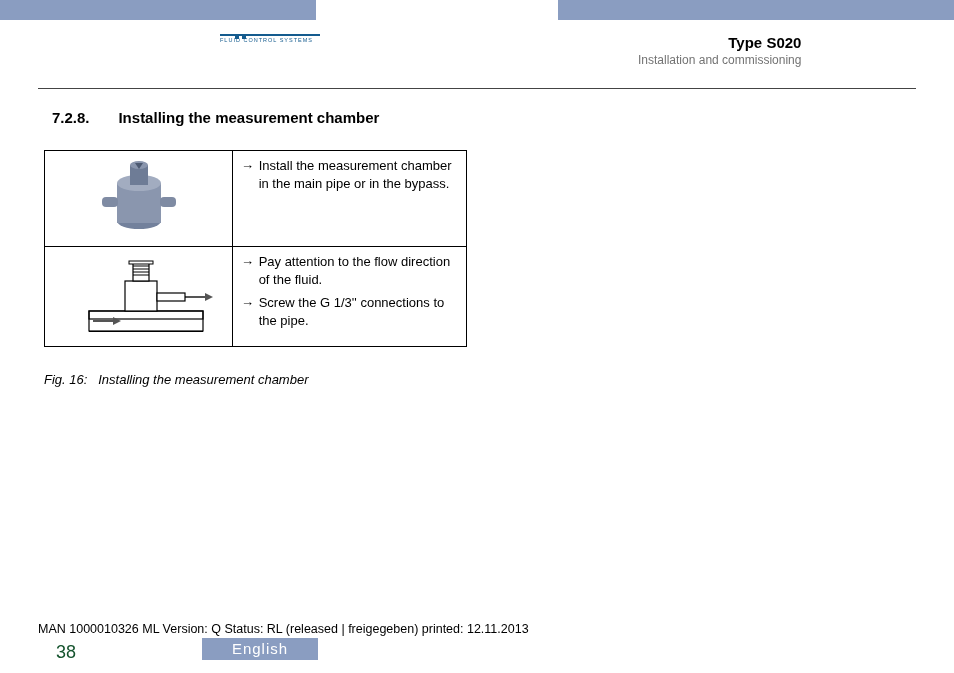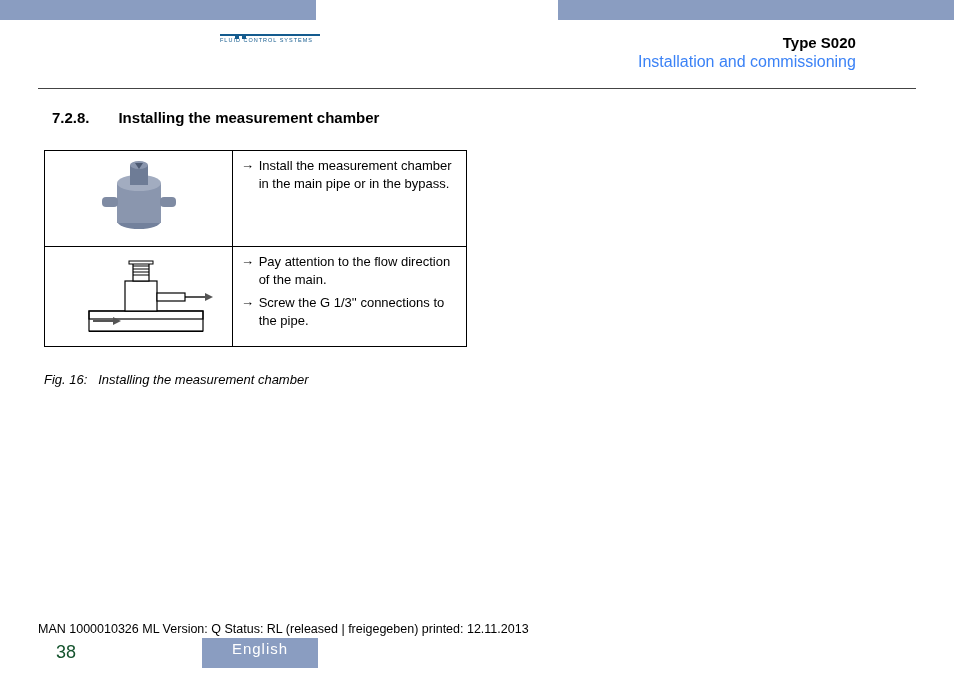--- a/index.html
+++ b/index.html
@@ -20,40 +20,40 @@
 
   .logo-block { position: absolute; left: 220px; top: 32px; width: 120px; }
   .logo-text { color: #145b8e; font-weight: bold; font-size: 27px; letter-spacing: -1px; font-family: Arial, sans-serif; line-height: 1; }
   .umlaut { position: absolute; left: 15px; top: 3px; display: flex; gap: 3px; }
   .umlaut div { width: 4px; height: 4px; background: #145b8e; }
   .logo-line { height: 2px; background: #145b8e; margin-top: 2px; width: 100px; }
   .logo-sub { font-size: 5.5px; color: #145b8e; letter-spacing: 1px; margin-top: 1px; }
 
   .doc-title { position: absolute; left: 638px; top: 34px; }
   .doc-title .t1 { font-size: 15px; font-weight: bold; color: #000; font-family: Arial, sans-serif; letter-spacing: 0px; text-align: right; }
-  .doc-title .t2 { font-size: 16px; color: #3b82f6; font-weight: 300; margin-top: 2px; letter-spacing: 0px; }
+  .doc-title .t2 { font-size: 12px; color: #737373; font-weight: 300; margin-top: 2px; letter-spacing: 0px; }
 
   .hr { position: absolute; left: 38px; top: 88px; width: 878px; height: 1px; background: #444; }
 
   .section { position: absolute; left: 52px; top: 109px; width: 440px; }
   .section-num { display: inline-block; width: 62px; vertical-align: top; font-weight: bold; font-size: 15px; }
   .section-title { display: inline-block; font-weight: bold; font-size: 15px; letter-spacing: 0px; width: 300px; vertical-align: top; }
 
   .tbl { position: absolute; left: 44px; top: 150px; border-collapse: collapse; }
   .tbl td { border: 1px solid #000; vertical-align: top; font-size: 13px; padding: 6px 8px; }
   .cell-img { width: 188px; height: 88px; text-align: center; }
   .cell-txt { width: 234px; height: 88px; }
   .arrow { display: inline-block; width: 14px; text-align: left; vertical-align: top; }
   .step-text { display: inline-block; width: 198px; vertical-align: top; line-height: 1.35; }
 
   .caption { position: absolute; left: 44px; top: 372px; font-style: italic; font-size: 13px; }
 
   .footer-text { position: absolute; left: 38px; top: 622px; font-size: 12.5px; color: #000; }
   .page-num { position: absolute; left: 56px; top: 642px; font-size: 18px; color: #14532d; font-weight: 300; }
-  .lang-band { position: absolute; left: 202px; top: 638px; width: 116px; height: 30px; background: #8a9dc1; color: #fff; font-size: 15px; text-align: center; line-height: 22px; letter-spacing: 1px; font-weight: 300; }
+  .lang-band { position: absolute; left: 202px; top: 638px; width: 116px; height: 22px; background: #8a9dc1; color: #fff; font-size: 15px; text-align: center; line-height: 22px; letter-spacing: 1px; font-weight: 300; }
 </style>
 </head>
 <body>
 
 <div class="topbar">
   <div class="top-gap-left"></div>
   <div class="top-gap-right"></div>
 </div>
 
 <div class="logo-block">
@@ -112,21 +112,21 @@
         <rect x="70" y="8" width="24" height="3" fill="#fff" stroke="#000" stroke-width="1"></rect>
         <line x1="34" y1="68" x2="54" y2="68" stroke="#555" stroke-width="2"></line>
         <polygon points="54,64 62,68 54,72" fill="#555"></polygon>
         <line x1="126" y1="44" x2="146" y2="44" stroke="#555" stroke-width="2"></line>
         <polygon points="146,40 154,44 146,48" fill="#555"></polygon>
         <rect x="98" y="40" width="28" height="8" fill="#fff" stroke="#000" stroke-width="1.2"></rect>
       </svg>
     </td>
     <td class="cell-txt">
       <span class="arrow">→</span>
-      <span class="step-text">Pay attention to the flow direction of the main.</span>
+      <span class="step-text">Pay attention to the flow direction of the fluid.</span>
       <div style="height:6px"></div>
       <span class="arrow">→</span>
       <span class="step-text">Screw the G 1/3'' connections to the pipe.</span>
     </td>
   </tr>
 </tbody>
   </table>
 
 <div class="caption">
   <span>Fig. 16:</span>&nbsp;&nbsp;

